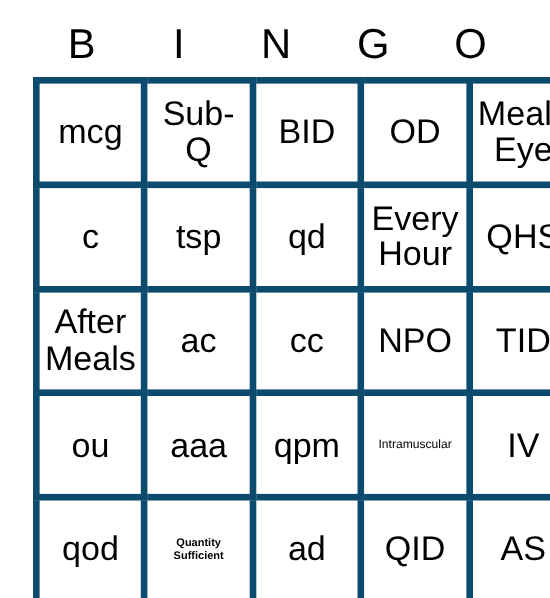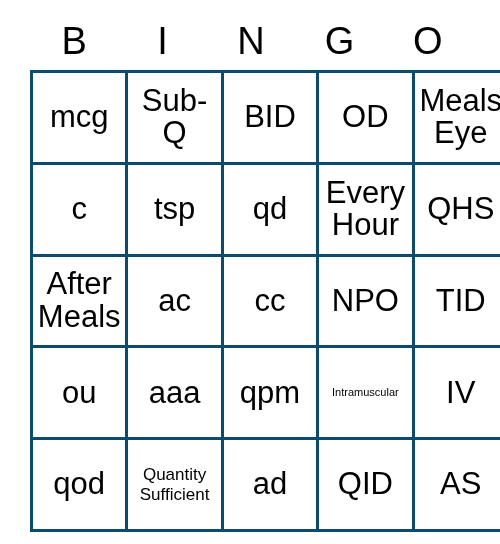--- a/index.html
+++ b/index.html
@@ -43,36 +43,37 @@
 
   
   #grid {
     width: 442px;
     border-collapse: collapse;
     table-layout: fixed;
   }
   #grid td {
     width: 88.4px;
     height: 88.8px;
-    border: 3px solid #0c4a6e;
+    border: 6px solid #0c4a6e;
     padding: 0 2px;
     text-align: center;
     vertical-align: middle;
     overflow: hidden;
   }
   .cell-text {
     display: block;
     font-size: 31px;
     line-height: 1.05;
     word-break: break-word;
     hyphens: none;
   }
   .cell-text.small {
-    font-size: 17px;
+    font-size: 10px;
     line-height: 1.15;
+    font-weight: bold;
   }
   .cell-text.xsmall {
     font-size: 11px;
     line-height: 1.15;
     text-align: center;
   }
 </style>
 </head>
 <body>
 

